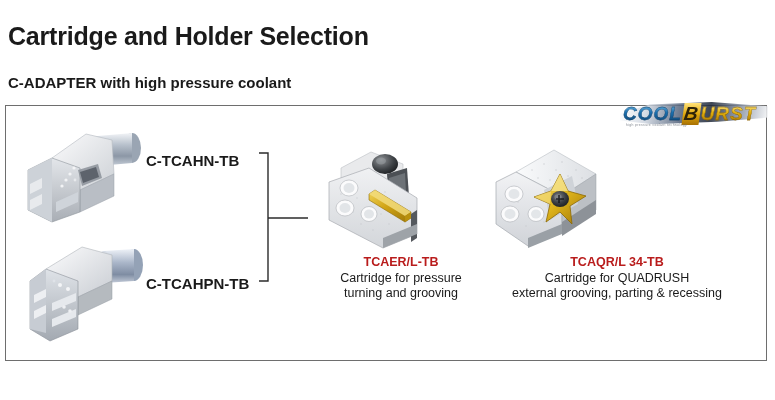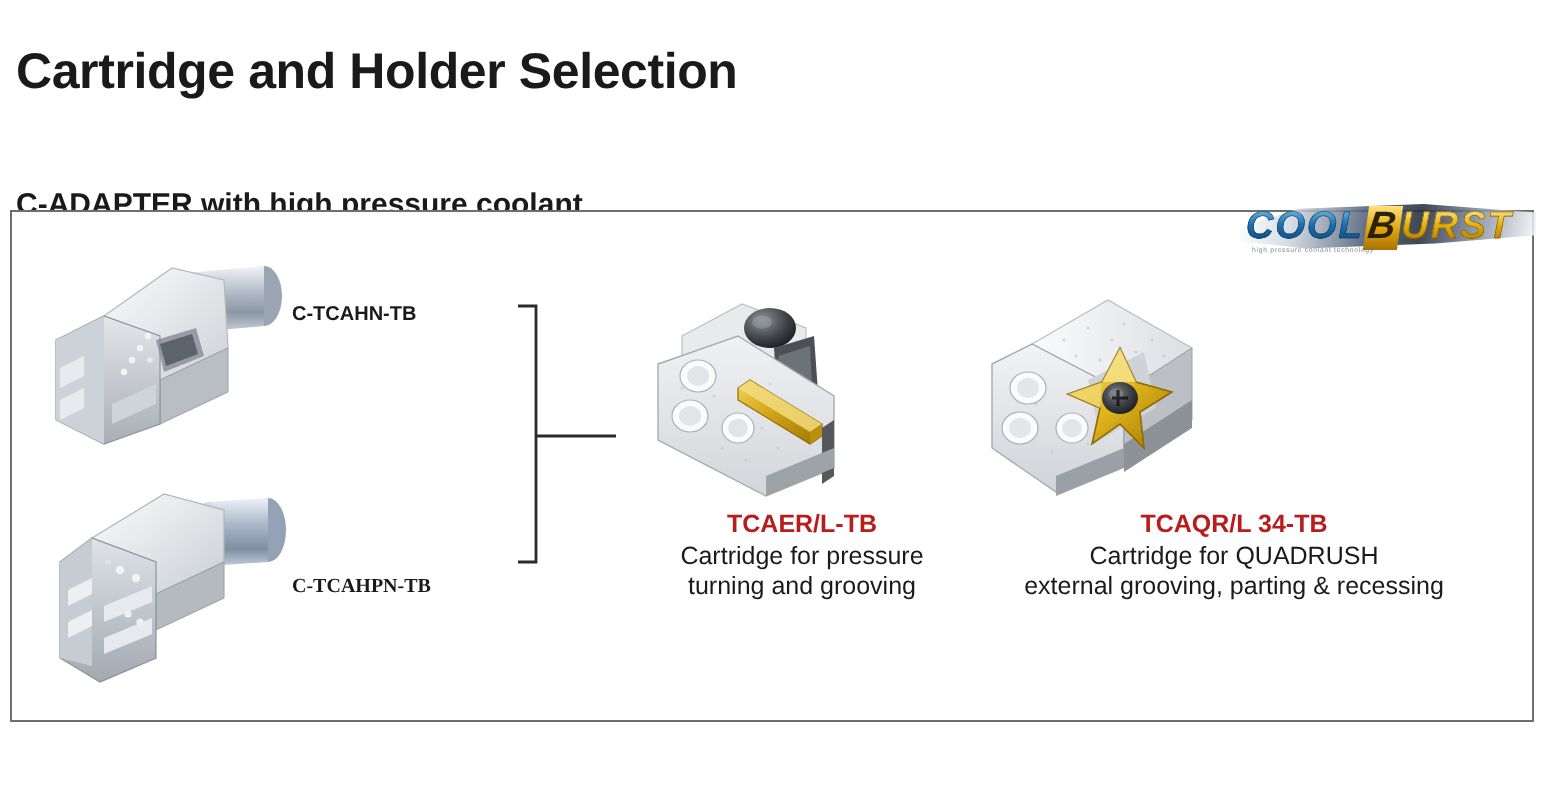--- a/index.html
+++ b/index.html
@@ -20,21 +20,20 @@
     font-size:25px;font-weight:bold;
     letter-spacing:-0.2px;
     color:#1a1a1a;
     white-space:nowrap;
   }
   .subtitle{
     position:absolute;left:8px;top:74px;
     font-size:15px;font-weight:bold;
     color:#1a1a1a;
     white-space:nowrap;
-    margin-top:20px;
   }
 
   
   .panel{
     position:absolute;left:5px;top:105px;
     width:762px;height:256px;
     border:1px solid #6e6e6e;
     background:#ffffff;
     box-sizing:border-box;
   }
@@ -79,25 +78,25 @@
   }
   .logo-tag{
     position:absolute;left:6px;top:23px;
     font-size:3.4px;color:#6d747e;letter-spacing:.35px;
     white-space:nowrap;opacity:.85;
   }
 
   
   .part-label{
     position:absolute;
-    font-size:10px;font-weight:bold;color:#1a1a1a;
+    font-size:15px;font-weight:bold;color:#1a1a1a;
     white-space:nowrap;
   }
   #lbl-tcahn{left:146px;top:152px;}
-  #lbl-tcahpn{left:146px;top:288px;font-family:Liberation Serif, serif;}
+  #lbl-tcahpn{left:146px;top:275px;}
 
   
   .bracket{position:absolute;left:258px;top:152px;}
 
   
   .caption{position:absolute;text-align:center;}
   .caption .cap-title{
     font-size:12.5px;font-weight:bold;color:#b91c1c;
     margin-bottom:2px;white-space:nowrap;
   }

